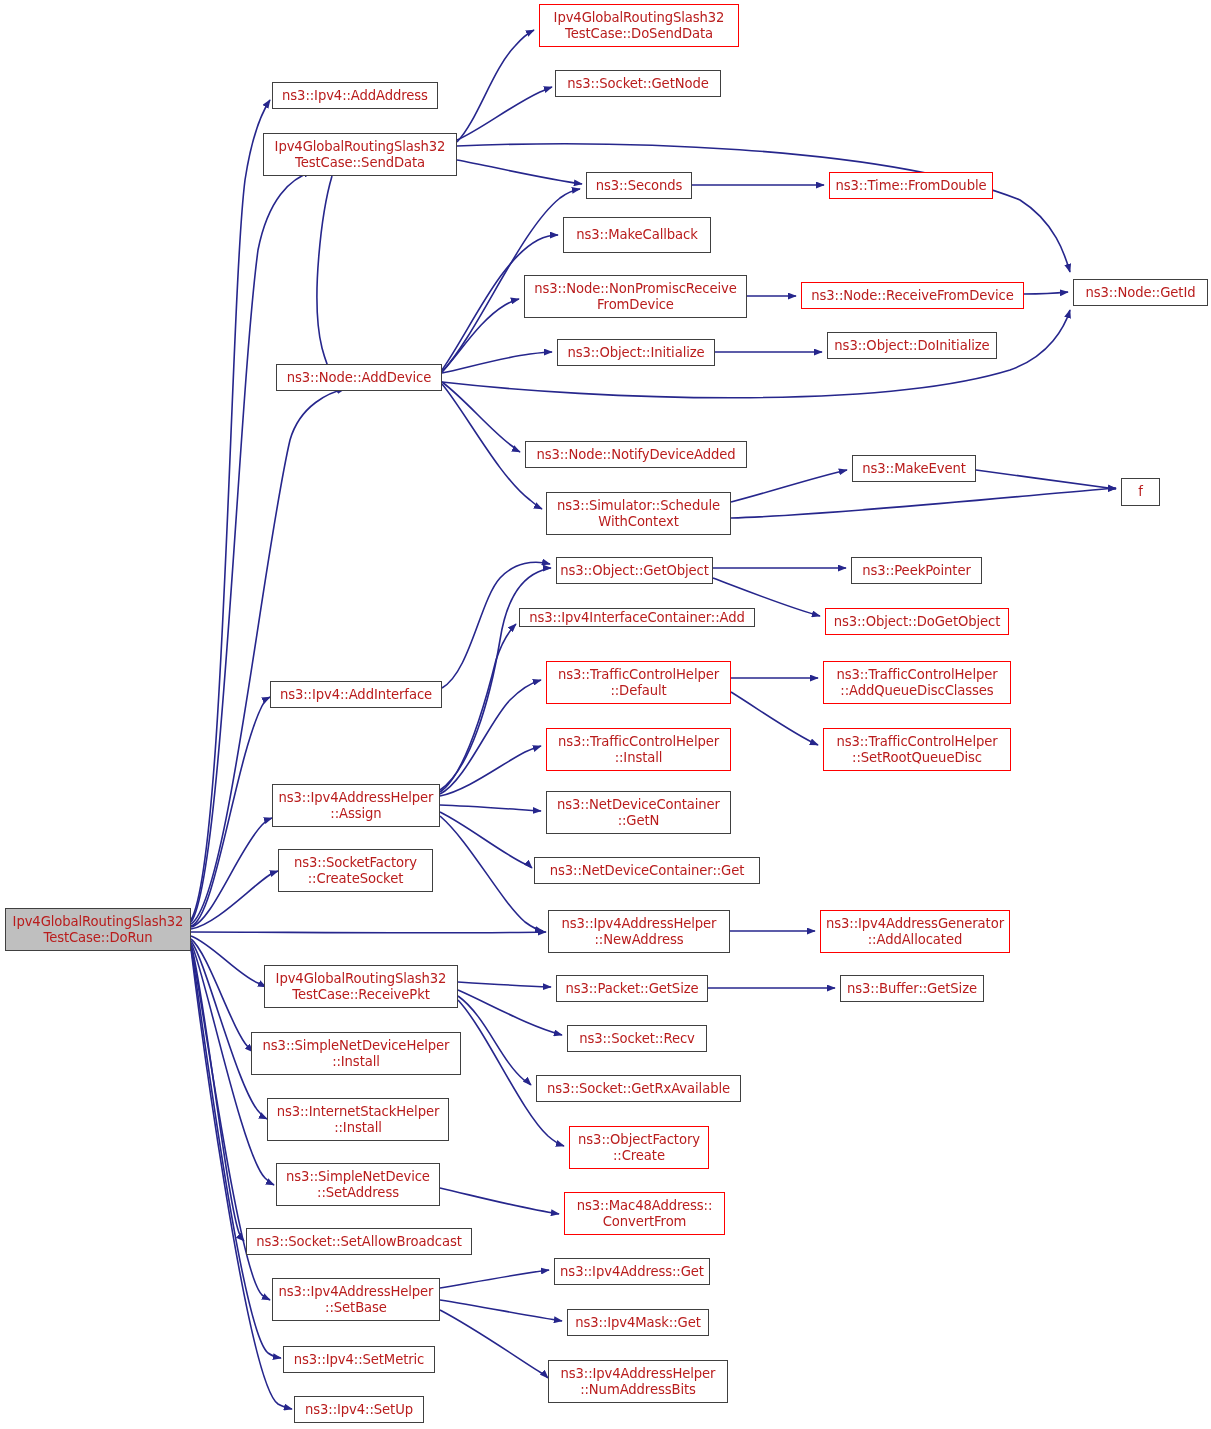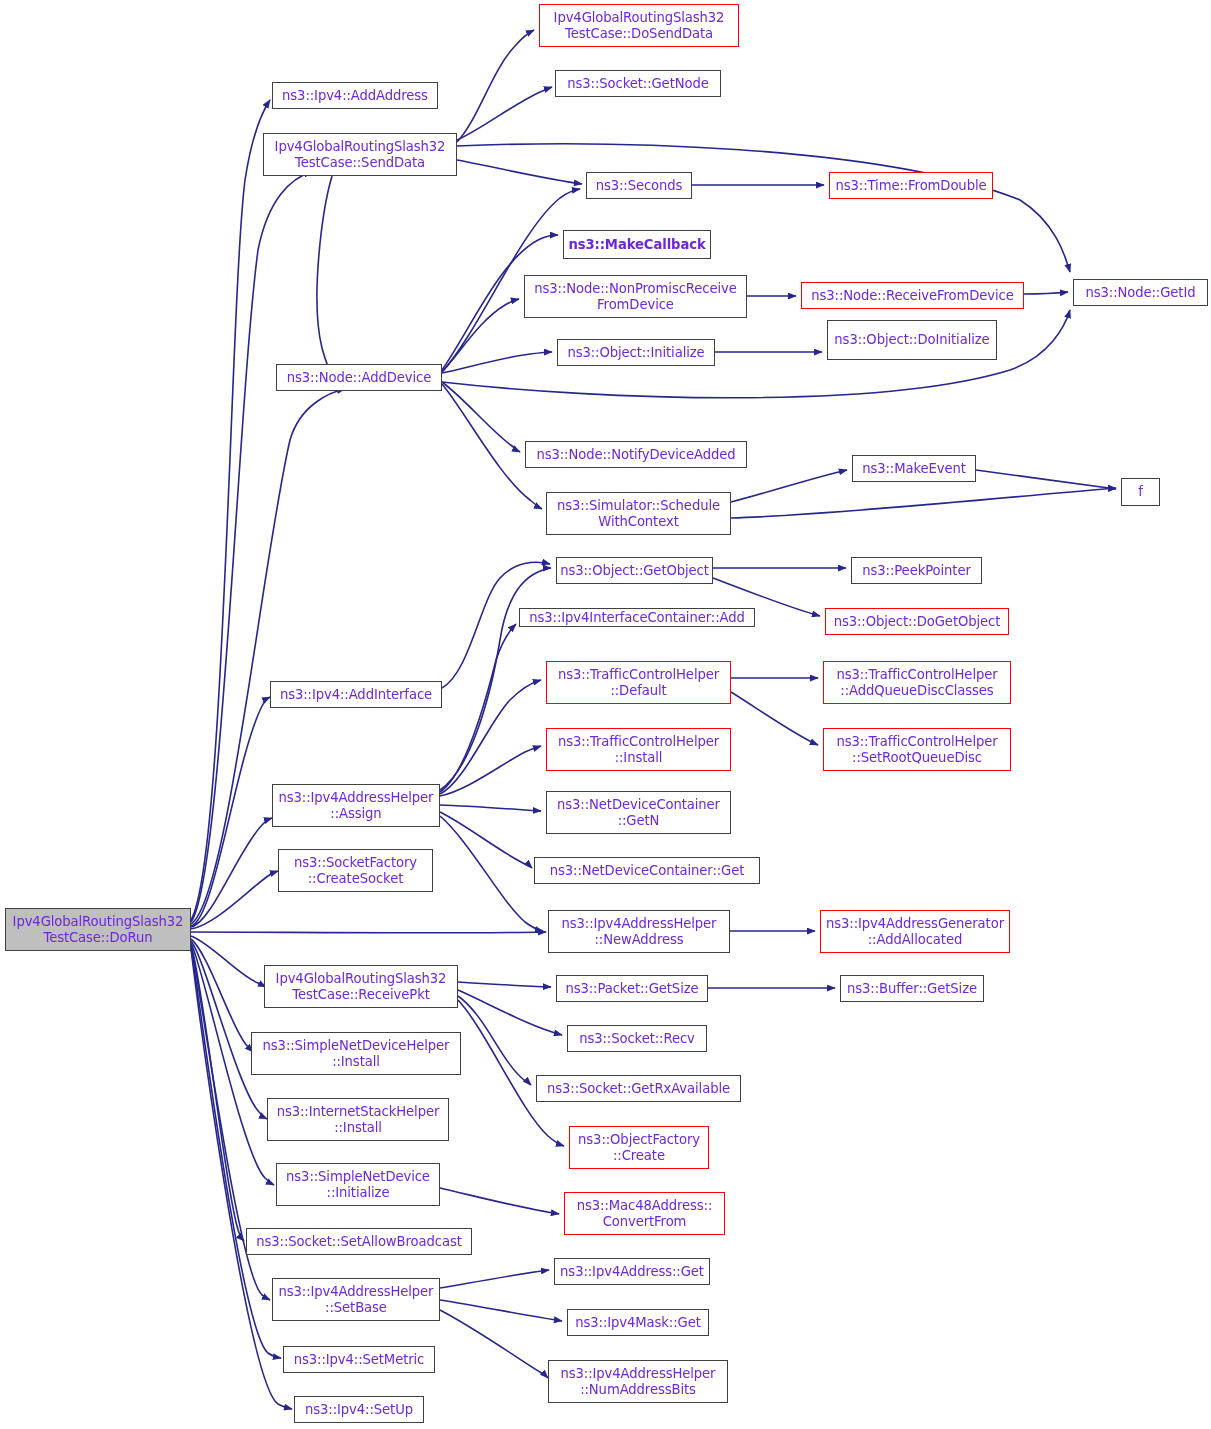--- a/index.html
+++ b/index.html
@@ -1,21 +1,21 @@
 <!DOCTYPE html>
 <html><head>
 <meta charset="utf-8">
 <style>
   html,body{margin:0;padding:0;background:#ffffff;}
   #canvas{position:relative;width:1211px;height:1429px;background:#ffffff;
           font-family:"DejaVu Sans","Liberation Sans",sans-serif;overflow:hidden;}
   svg.edges{position:absolute;left:0;top:0;width:1211px;height:1429px;pointer-events:none;}
   .node{position:absolute;box-sizing:border-box;border:1px solid #404040;background:#ffffff;
         display:flex;align-items:center;justify-content:center;text-align:center;
-        font-size:13.2px;color:#6d28d9;line-height:1.18;letter-spacing:-0.1px;
+        font-size:13.2px;color:#b91c1c;line-height:1.18;letter-spacing:-0.1px;
         white-space:pre-line;padding:1px 4px;}
   .node.red{border-color:#ff0000;}
   .node.root{background:#bfbfbf;border-color:#404040;}
 </style>
 </head>
 <body>
 
 <div id="canvas">
   <svg class="edges" viewBox="0 0 1211 1429" xmlns="http://www.w3.org/2000/svg">
     <defs>
@@ -86,27 +86,27 @@
       <div class="node root" style="left: 5px; top: 908px; width: 186px; height: 43px;"><span>Ipv4GlobalRoutingSlash32
 TestCase::DoRun</span></div>
       <div class="node" style="left: 272px; top: 82px; width: 166px; height: 27px;"><span>ns3::Ipv4::AddAddress</span></div>
       <div class="node" style="left: 263px; top: 133px; width: 194px; height: 43px;"><span>Ipv4GlobalRoutingSlash32
 TestCase::SendData</span></div>
       <div class="node red" style="left: 539px; top: 4px; width: 200px; height: 43px;"><span>Ipv4GlobalRoutingSlash32
 TestCase::DoSendData</span></div>
       <div class="node" style="left: 555px; top: 70px; width: 166px; height: 27px;"><span>ns3::Socket::GetNode</span></div>
       <div class="node" style="left: 586px; top: 172px; width: 106px; height: 27px;"><span>ns3::Seconds</span></div>
       <div class="node red" style="left: 829px; top: 172px; width: 164px; height: 27px;"><span>ns3::Time::FromDouble</span></div>
-      <div class="node" style="left: 563px; top: 230px; width: 148px; height: 29px; font-weight: bold;"><span>ns3::MakeCallback</span></div>
+      <div class="node" style="left: 563px; top: 217px; width: 148px; height: 36px;"><span>ns3::MakeCallback</span></div>
       <div class="node" style="left: 524px; top: 275px; width: 223px; height: 43px;"><span>ns3::Node::NonPromiscReceive
 FromDevice</span></div>
       <div class="node red" style="left: 801px; top: 282px; width: 223px; height: 27px;"><span>ns3::Node::ReceiveFromDevice</span></div>
       <div class="node" style="left: 1073px; top: 279px; width: 135px; height: 27px;"><span>ns3::Node::GetId</span></div>
       <div class="node" style="left: 557px; top: 339px; width: 158px; height: 27px;"><span>ns3::Object::Initialize</span></div>
-      <div class="node" style="left: 827px; top: 320px; width: 170px; height: 40px; align-items: center;"><span>ns3::Object::DoInitialize</span></div>
+      <div class="node" style="left: 827px; top: 332px; width: 170px; height: 27px; align-items: center;"><span>ns3::Object::DoInitialize</span></div>
       <div class="node" style="left: 276px; top: 364px; width: 166px; height: 27px;"><span>ns3::Node::AddDevice</span></div>
       <div class="node" style="left: 525px; top: 441px; width: 222px; height: 27px;"><span>ns3::Node::NotifyDeviceAdded</span></div>
       <div class="node" style="left: 546px; top: 492px; width: 185px; height: 43px;"><span>ns3::Simulator::Schedule
 WithContext</span></div>
       <div class="node" style="left: 852px; top: 455px; width: 124px; height: 27px; align-items: center;"><span>ns3::MakeEvent</span></div>
       <div class="node" style="left: 1121px; top: 478px; width: 39px; height: 28px;"><span>f</span></div>
       <div class="node" style="left: 556px; top: 557px; width: 157px; height: 27px;"><span>ns3::Object::GetObject</span></div>
       <div class="node" style="left: 851px; top: 557px; width: 131px; height: 27px;"><span>ns3::PeekPointer</span></div>
       <div class="node" style="left: 519px; top: 608px; width: 236px; height: 19px;"><span>ns3::Ipv4InterfaceContainer::Add</span></div>
       <div class="node red" style="left: 825px; top: 608px; width: 184px; height: 27px;"><span>ns3::Object::DoGetObject</span></div>
@@ -136,21 +136,21 @@
       <div class="node" style="left: 840px; top: 975px; width: 144px; height: 27px;"><span>ns3::Buffer::GetSize</span></div>
       <div class="node" style="left: 567px; top: 1025px; width: 140px; height: 27px;"><span>ns3::Socket::Recv</span></div>
       <div class="node" style="left: 251px; top: 1032px; width: 210px; height: 43px;"><span>ns3::SimpleNetDeviceHelper
 ::Install</span></div>
       <div class="node" style="left: 536px; top: 1075px; width: 205px; height: 27px;"><span>ns3::Socket::GetRxAvailable</span></div>
       <div class="node" style="left: 267px; top: 1098px; width: 182px; height: 43px;"><span>ns3::InternetStackHelper
 ::Install</span></div>
       <div class="node red" style="left: 569px; top: 1126px; width: 140px; height: 43px;"><span>ns3::ObjectFactory
 ::Create</span></div>
       <div class="node" style="left: 276px; top: 1163px; width: 164px; height: 43px;"><span>ns3::SimpleNetDevice
-::Initialize</span></div>
+::SetAddress</span></div>
       <div class="node red" style="left: 564px; top: 1192px; width: 161px; height: 43px;"><span>ns3::Mac48Address::
 ConvertFrom</span></div>
       <div class="node" style="left: 246px; top: 1228px; width: 226px; height: 27px;"><span>ns3::Socket::SetAllowBroadcast</span></div>
       <div class="node" style="left: 554px; top: 1258px; width: 156px; height: 27px;"><span>ns3::Ipv4Address::Get</span></div>
       <div class="node" style="left: 272px; top: 1278px; width: 168px; height: 43px;"><span>ns3::Ipv4AddressHelper
 ::SetBase</span></div>
       <div class="node" style="left: 567px; top: 1309px; width: 142px; height: 27px;"><span>ns3::Ipv4Mask::Get</span></div>
       <div class="node" style="left: 283px; top: 1346px; width: 152px; height: 27px;"><span>ns3::Ipv4::SetMetric</span></div>
       <div class="node" style="left: 548px; top: 1360px; width: 180px; height: 43px;"><span>ns3::Ipv4AddressHelper
 ::NumAddressBits</span></div>

